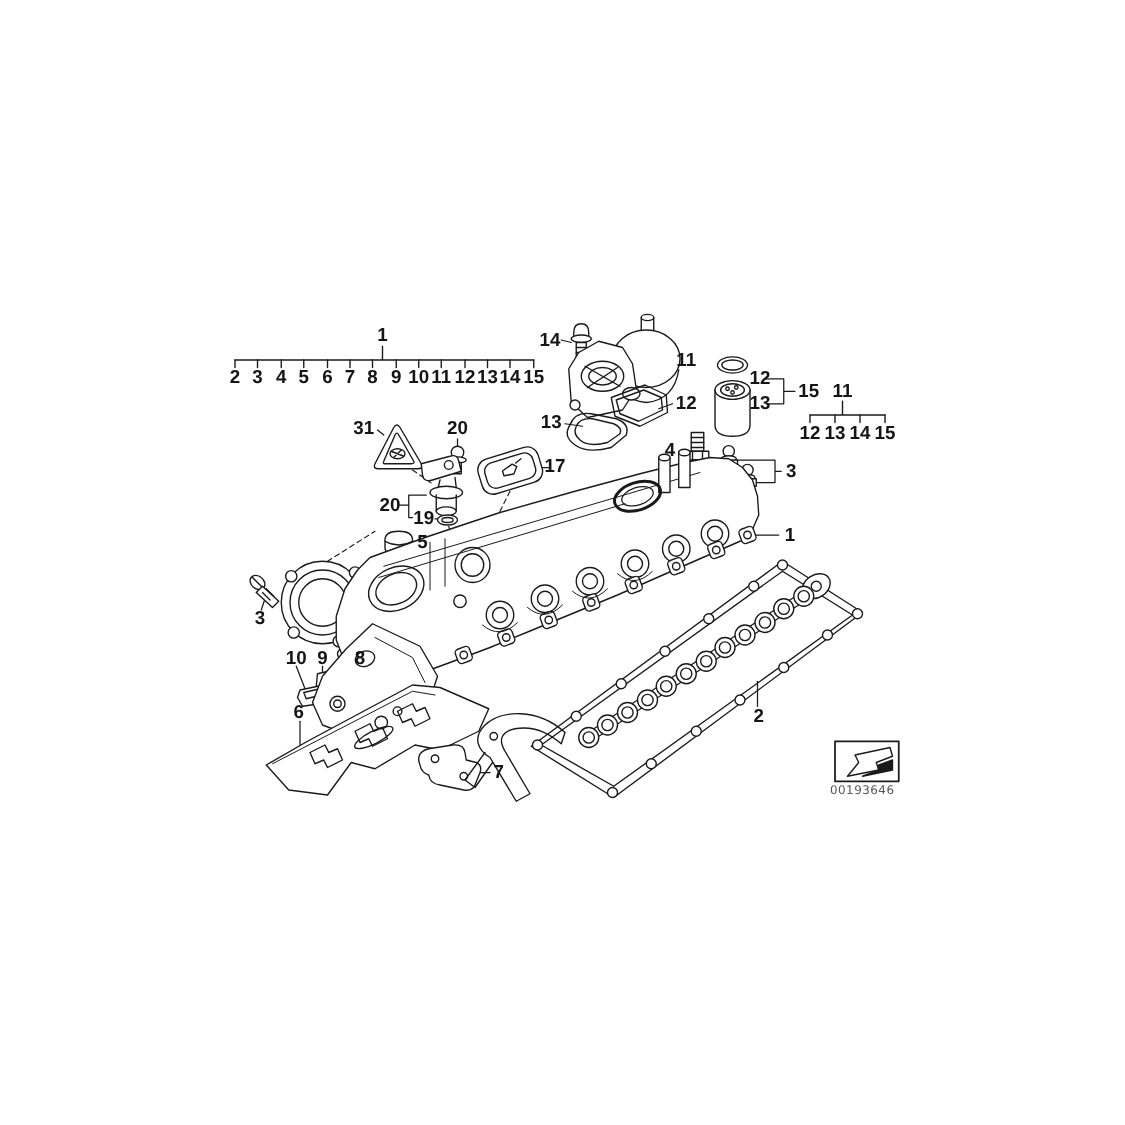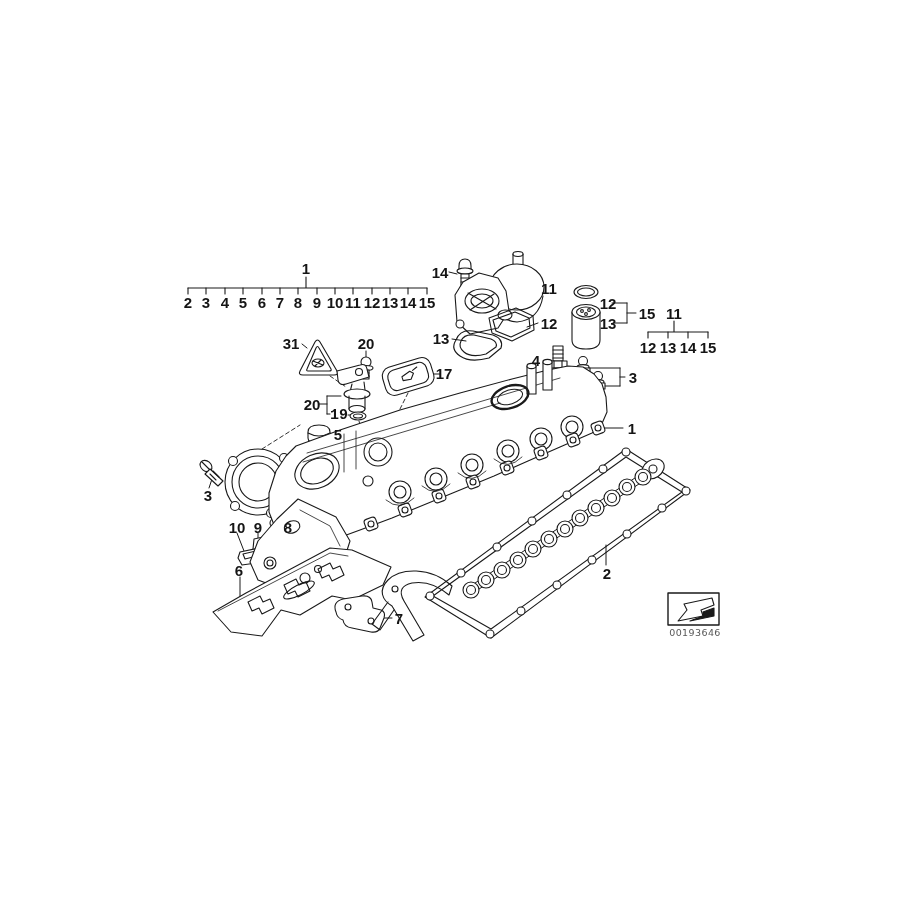--- a/index.html
+++ b/index.html
@@ -1,21 +1,21 @@
 <!DOCTYPE html>
 <html><head>
 <meta charset="utf-8">
 <style>
   html,body{margin:0;padding:0;background:#ffffff;}
   .stage{position:relative;width:900px;height:900px;background:#ffffff;overflow:hidden;
          font-family:"Liberation Sans",sans-serif;}
   .stage svg{position:absolute;left:0;top:0;}
   .callout{position:absolute;transform:translate(-50%,-50%);font-weight:700;font-size:15px;
            line-height:1;color:#151515;white-space:nowrap;}
-  .stamp{position:absolute;left:664px;top:627px;width:62px;text-align:center;
+  .stamp{position:absolute;left:664px;top:627px;width:62px;text-align:left;
          font-family:"DejaVu Sans",sans-serif;font-size:9.5px;color:#585858;letter-spacing:.4px;}
 </style>
 </head>
 <body>
 
 <div class="stage">
 
 <svg width="900" height="900" viewBox="0 0 900 900" fill="none" stroke="#1a1a1a" stroke-width="1.1" stroke-linecap="round" stroke-linejoin="round">
 
   <g>
@@ -390,21 +390,21 @@
       <div class="callout" style="left: 549px; top: 288px;">11</div>
       <div class="callout" style="left: 549px; top: 323px;">12</div>
       <div class="callout" style="left: 441px; top: 338px;">13</div>
       <div class="callout" style="left: 608px; top: 303px;">12</div>
       <div class="callout" style="left: 608px; top: 323px;">13</div>
       <div class="callout" style="left: 647px; top: 313px;">15</div>
       <div class="callout" style="left: 291px; top: 343px;">31</div>
       <div class="callout" style="left: 366px; top: 343px;">20</div>
       <div class="callout" style="left: 444px; top: 373px;">17</div>
       <div class="callout" style="left: 312px; top: 404px;">20</div>
-      <div class="callout" style="left: 339px; top: 415px; font-family: Liberation Mono, monospace;">19</div>
+      <div class="callout" style="left: 339px; top: 415px;">19</div>
       <div class="callout" style="left: 338px; top: 434px;">5</div>
       <div class="callout" style="left: 536px; top: 360px;">4</div>
       <div class="callout" style="left: 633px; top: 377px;">3</div>
       <div class="callout" style="left: 208px; top: 495px;">3</div>
       <div class="callout" style="left: 237px; top: 527px;">10</div>
       <div class="callout" style="left: 258px; top: 527px;">9</div>
       <div class="callout" style="left: 288px; top: 527px;">8</div>
       <div class="callout" style="left: 239px; top: 570px;">6</div>
       <div class="callout" style="left: 399px; top: 618px;">7</div>
       <div class="callout" style="left: 632px; top: 428px;">1</div>

